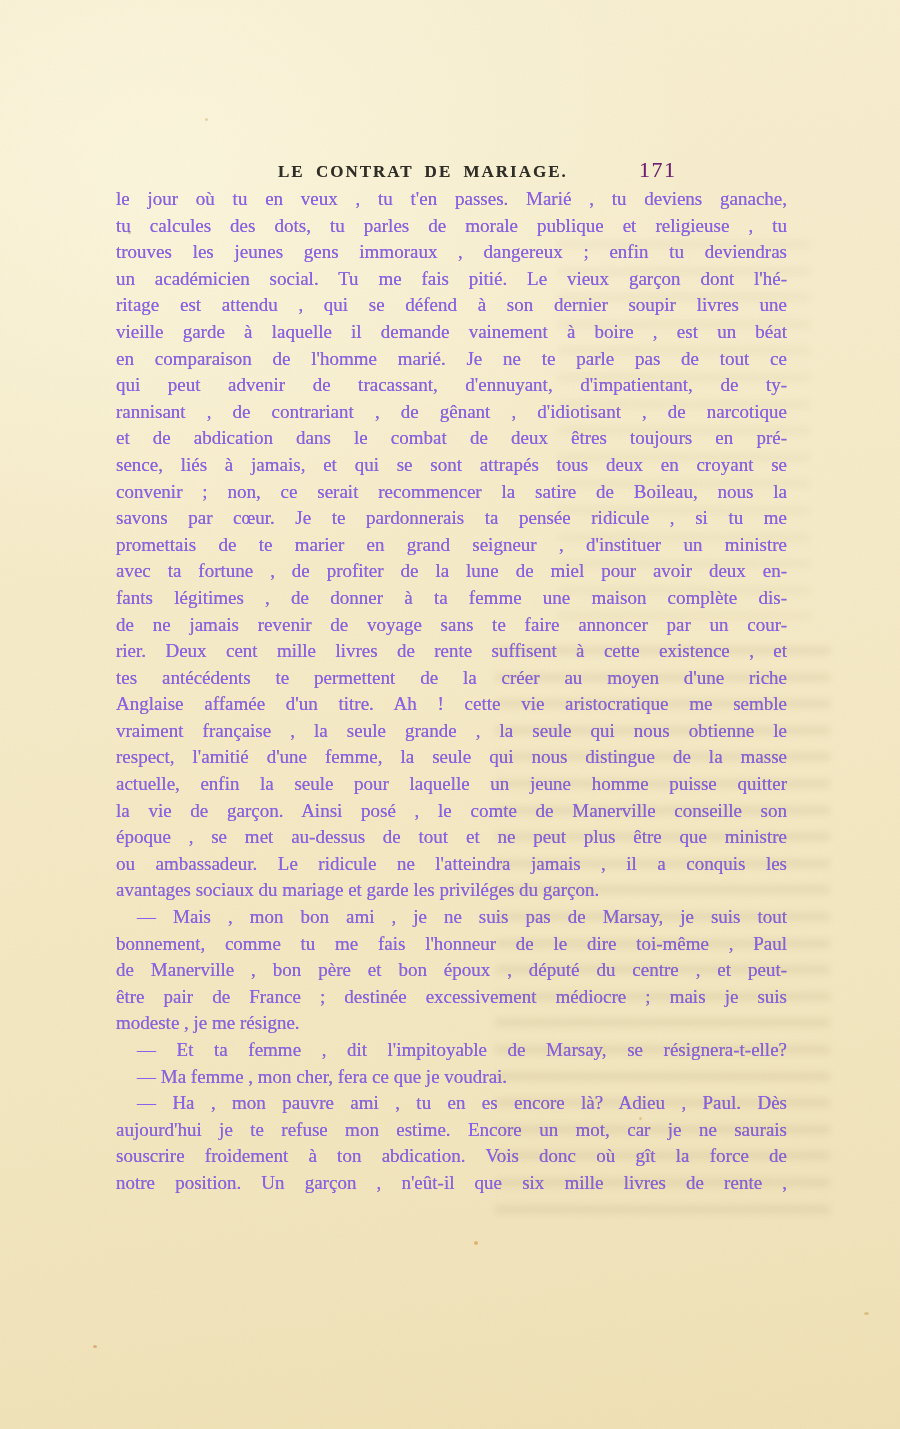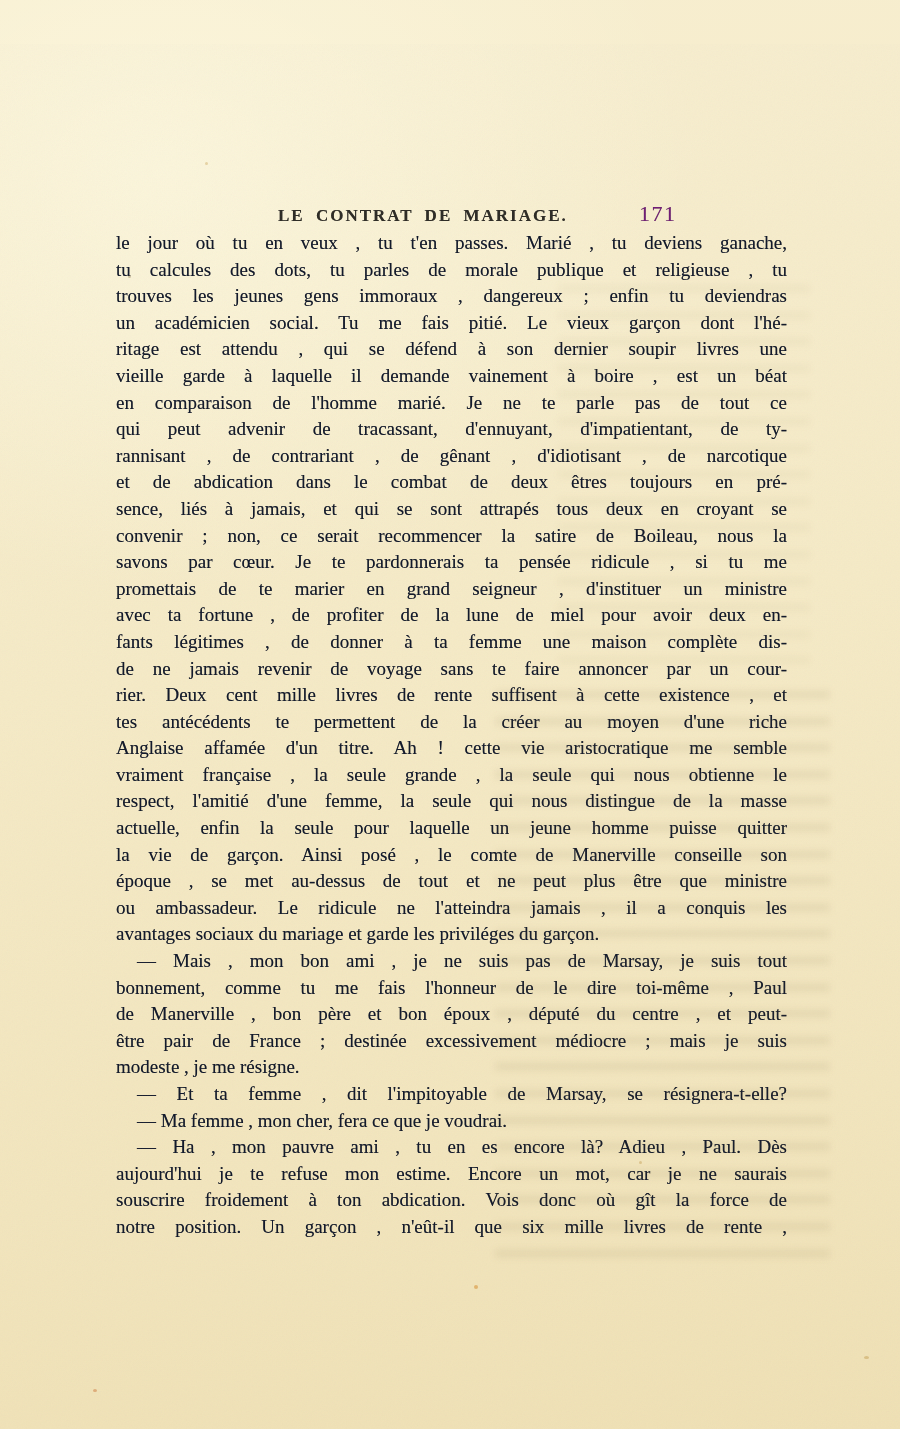--- a/index.html
+++ b/index.html
@@ -3,36 +3,36 @@
 <meta charset="utf-8">
 <style>
   html,body{margin:0;padding:0;}
   body{
     width:900px;height:1429px;overflow:hidden;position:relative;
     font-family:"Liberation Serif","DejaVu Serif",serif;
     background:
       radial-gradient(ellipse 900px 700px at 18% 12%, rgba(255,252,230,.55), rgba(255,252,230,0) 60%),
       linear-gradient(172deg,#f7eed0 0%, #f5eac6 45%, #f2e5bd 78%, #efe0b4 100%);
   }
-  .page{position:absolute;inset:0;margin-top:44px;}
+  .page{position:absolute;inset:0;}
   
   .header-title{
     position:absolute;left:278px;top:163px;line-height:1;
     font-weight:bold;font-size:17px;letter-spacing:2px;word-spacing:5px;
     color:#2c2a24;text-shadow:0 0 .6px rgba(44,42,36,.5);
   }
   .page-number{
     position:absolute;left:639px;top:159px;line-height:1;
     font-size:22px;letter-spacing:1.5px;color:#701a75;
     text-shadow:0 0 .6px rgba(44,42,36,.5);
   }
   
   .text-block{
     position:absolute;left:116px;top:186px;width:671px;
-    font-size:19px;color:#0f172a;
+    font-size:19px;color:#8b5cf6;
     text-shadow:0 0 .55px rgba(44,42,36,.55);
   }
   .line{
     height:26.6px;line-height:26.6px;
     text-align:justify;text-align-last:justify;
   }
   .line.endline{text-align-last:left;}
   .line.indent{text-indent:21px;}
   
   .ghost{

